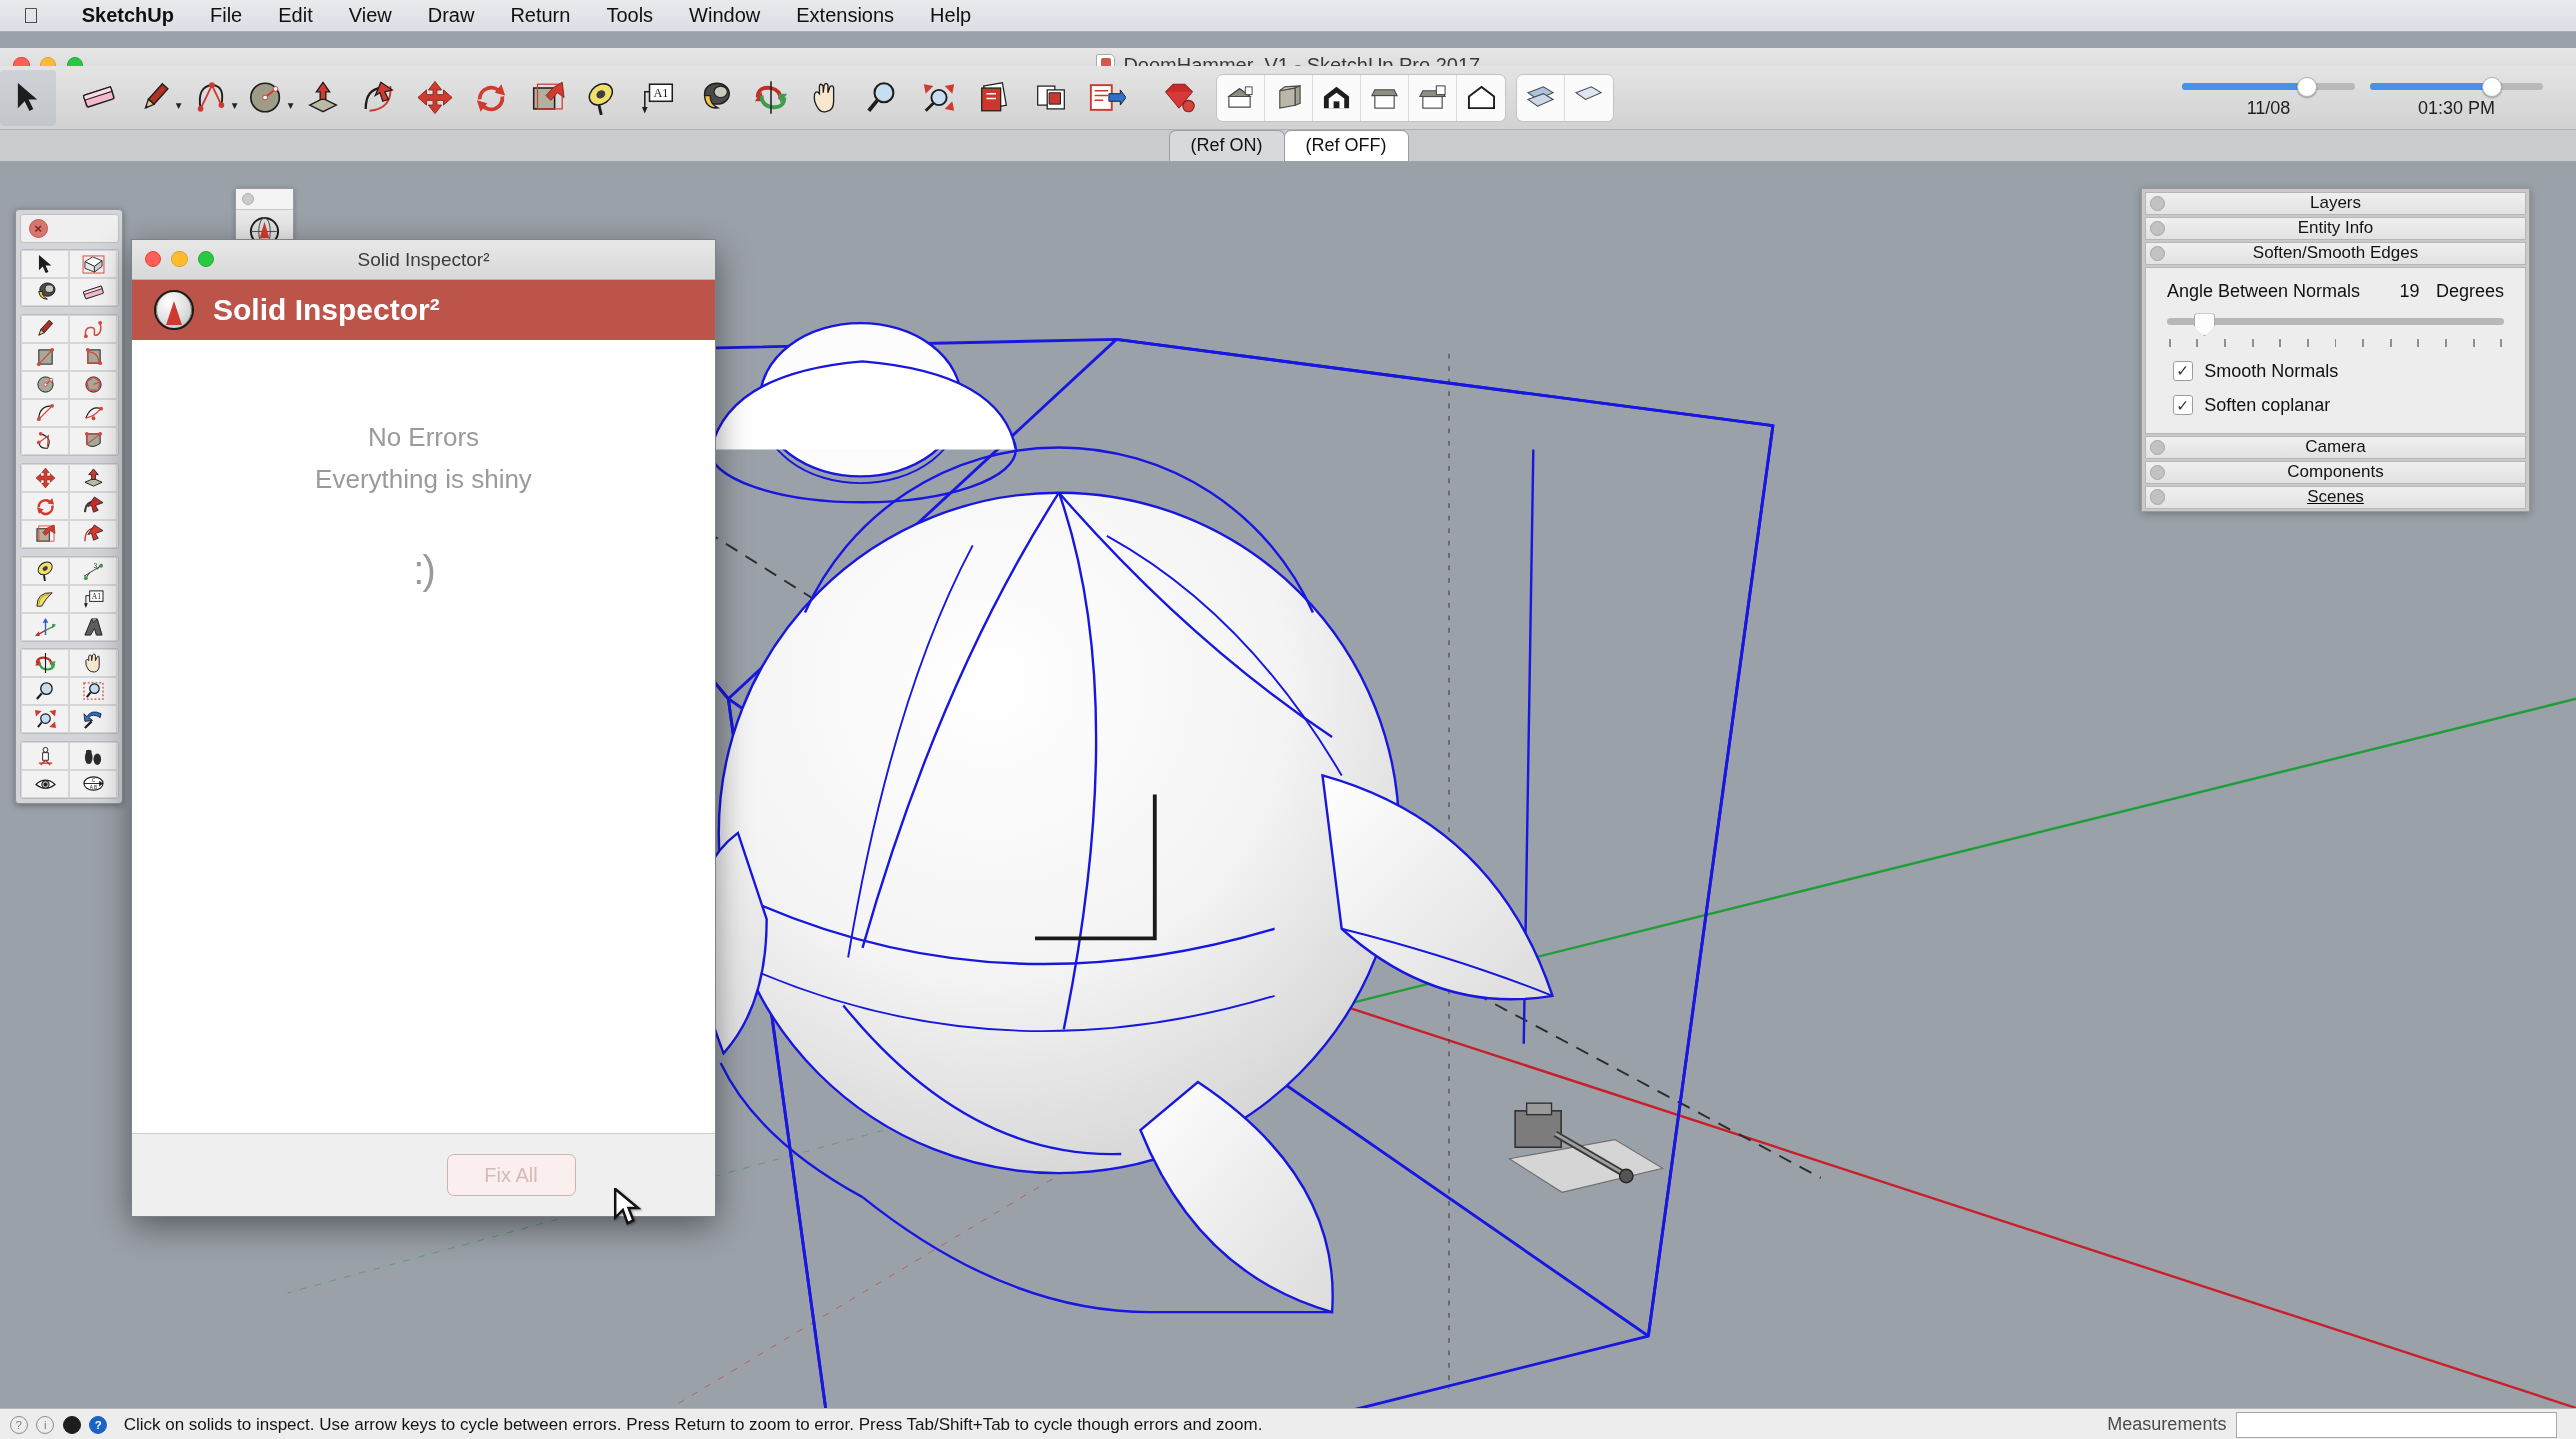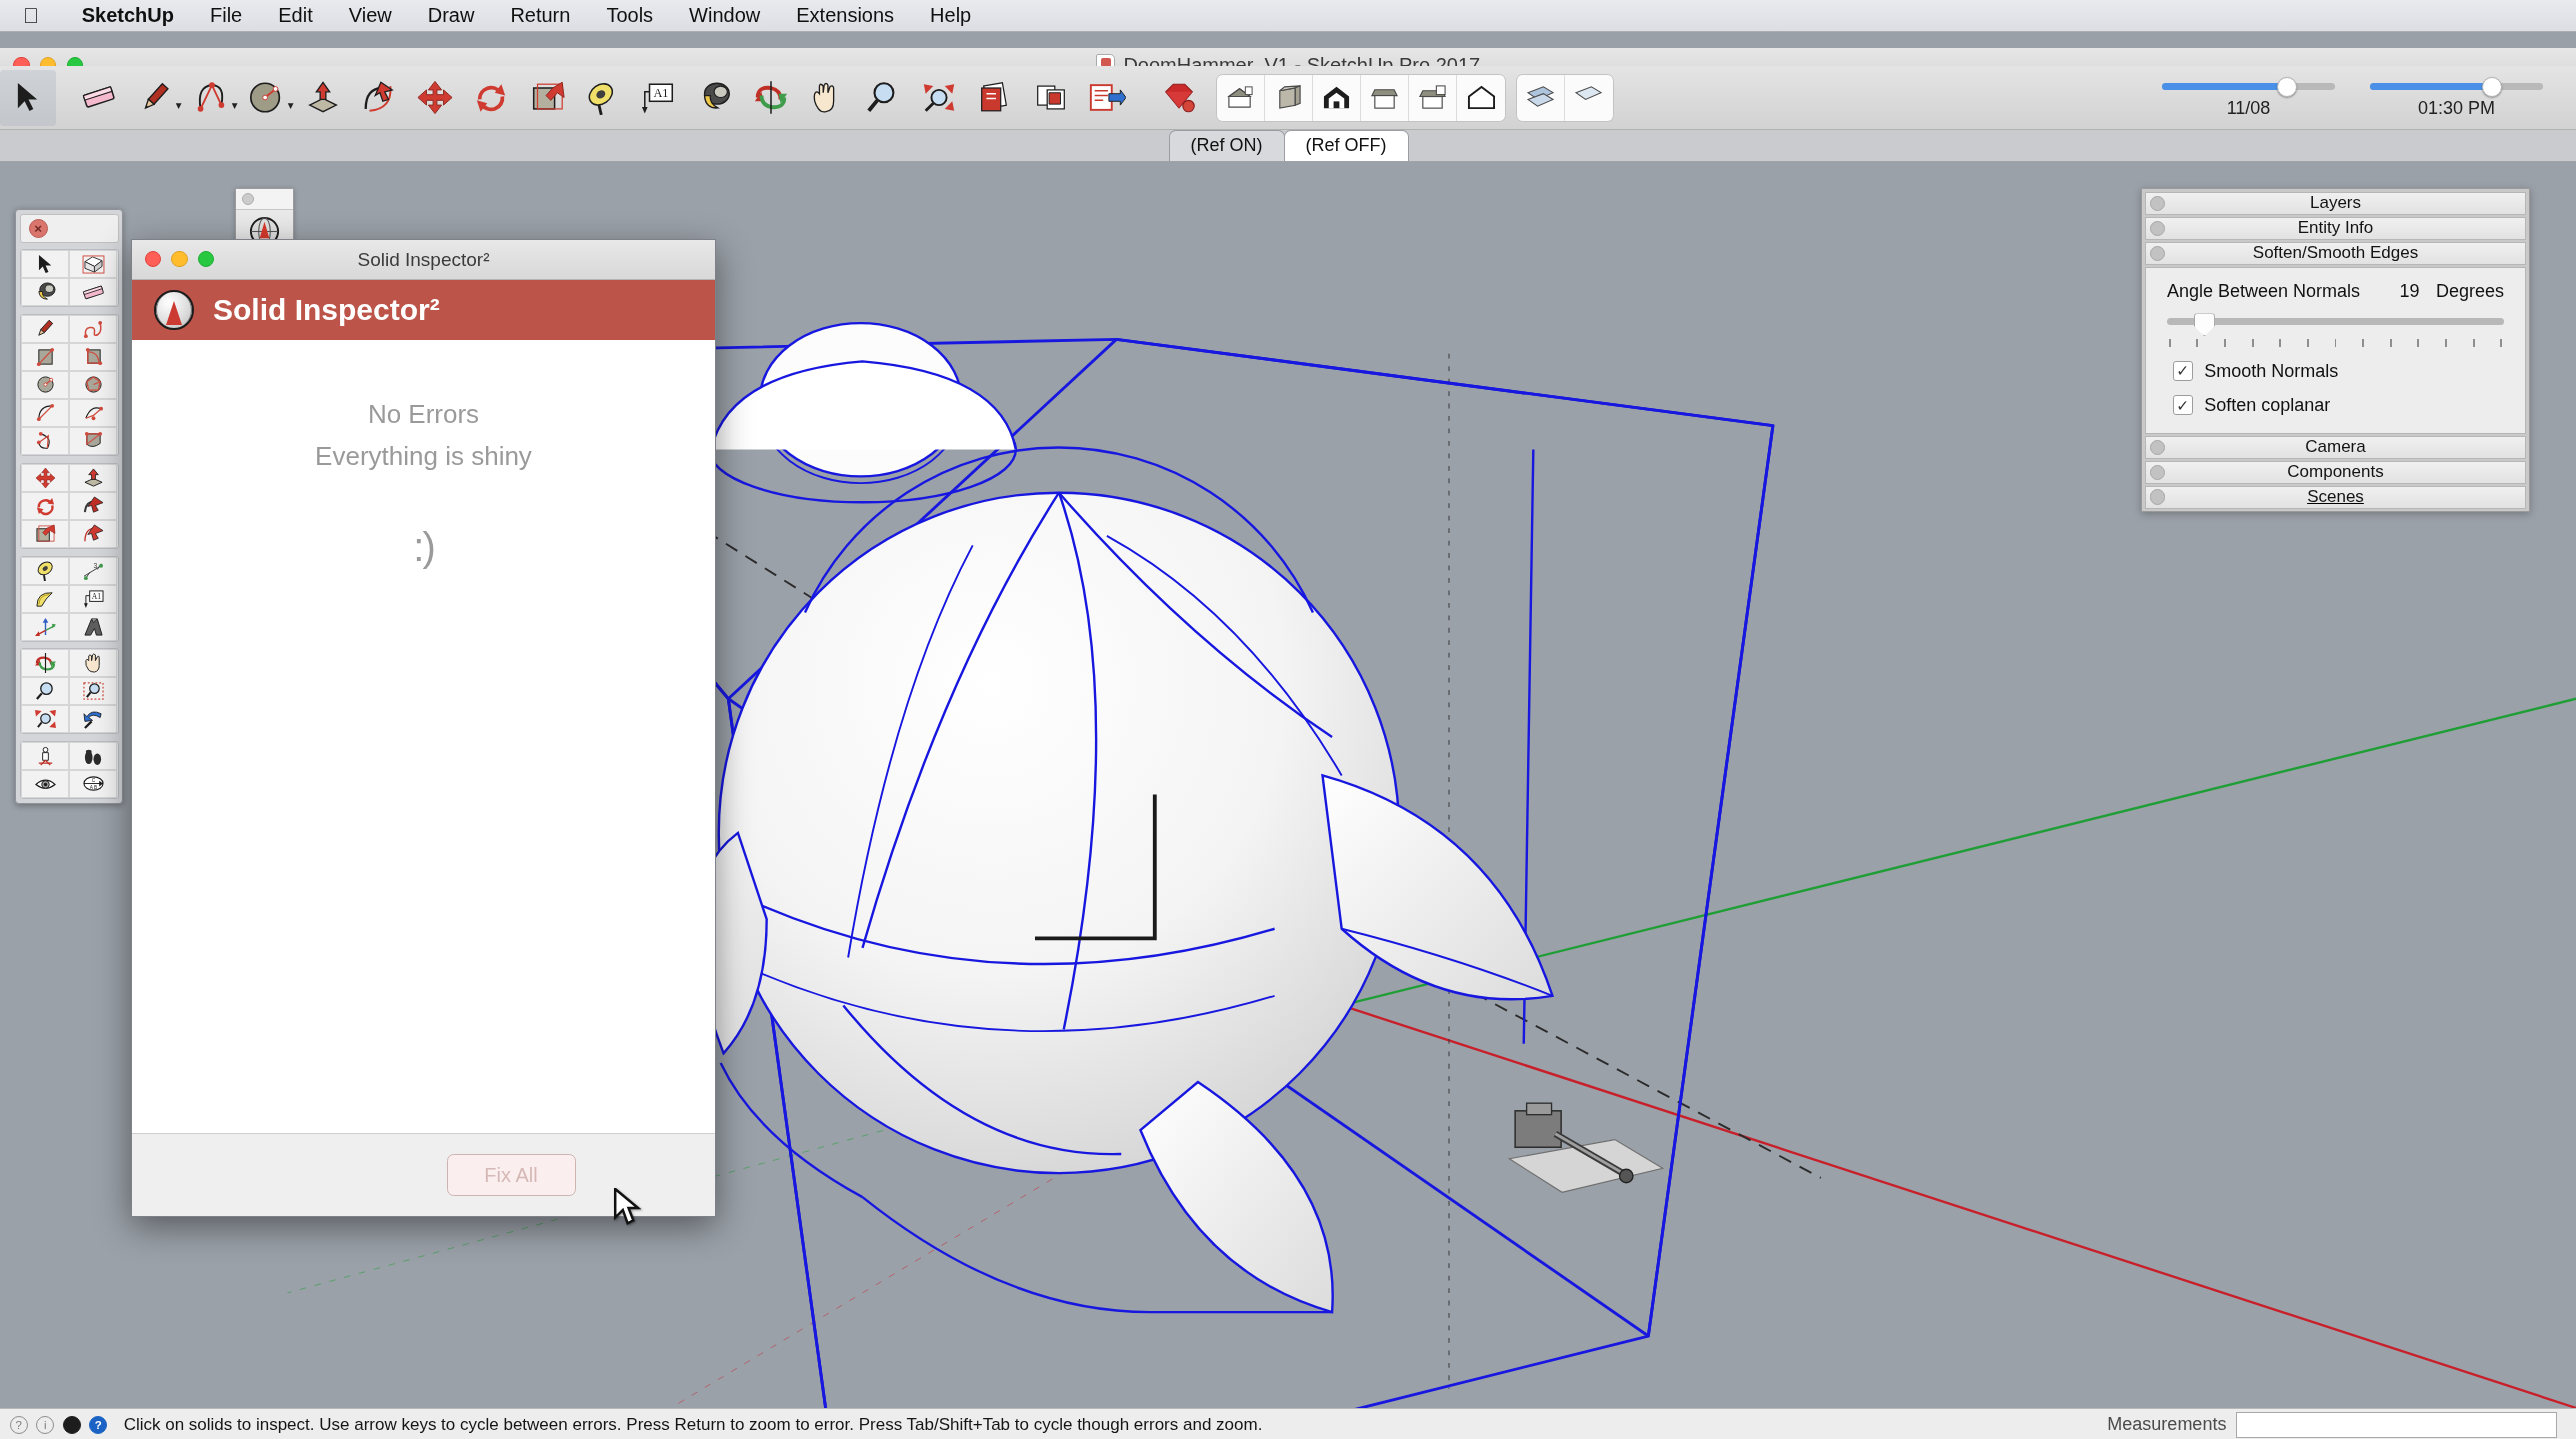--- a/index.html
+++ b/index.html
@@ -63,21 +63,21 @@
   .tb-btn .caret { position:absolute; right:1.9px; bottom:13.4px; font-size:11.5px; color:#222; }
   .tb-sep { width:15.3px; flex:none; }
   .tb-group {
     display:flex; background:#fbfbfb; border:1px solid #c3c3c3; border-radius:6.7px;
     margin-left:9.6px; overflow:hidden; height:48px; align-items:center;
   }
   .tb-group .tb-btn { width:48px; height:46px; border-right:1px solid #dcdcdc; }
   .tb-group .tb-btn:last-child { border-right:none; }
 
   
-  #tb-sliders { margin-left:auto; display:flex; gap:35px; padding-right:33px; align-items:flex-start; }
+  #tb-sliders { margin-left:auto; display:flex; gap:15px; padding-right:33px; align-items:flex-start; }
   .slider-wrap { width:173px; position:relative; padding-top:7.7px; }
   .slider-track { height:6.7px; border-radius:3.8px; background:#b9b9b9; position:relative; }
   .slider-fill { position:absolute; left:0; top:0; height:6.7px; border-radius:3.8px; background:#4a90e8; }
   .slider-knob {
     position:absolute; top:-6.7px; width:20px; height:20px; border-radius:50%;
     background:#fff; border:1px solid #b5b5b5; box-shadow:0 1px 1.9px rgba(0,0,0,.35);
   }
   .slider-label { text-align:center; font-size:18px; color:#222; margin-top:8.6px; }
 
   
@@ -139,21 +139,21 @@
   }
   #si-header .si-logo::after{
     content:""; position:absolute; left:50%; top:8.6px; transform:translateX(-50%);
     width:0;height:0;border-left:8.6px solid transparent;border-right:8.6px solid transparent;
     border-bottom:24px solid #cc3b32;
   }
   #si-header .si-logo .mer{position:absolute;left:0;top:0;width:100%;height:100%;
     border-left:1px solid rgba(0,0,0,.5);border-right:1px solid rgba(0,0,0,.5);
     border-radius:50%; box-sizing:border-box;}
   #si-header .si-hname { color:#fff; font-size:30px; font-weight:bold; }
-  #si-body { flex:1; background:#fff; display:flex; flex-direction:column; align-items:center; padding-top:54px; }
+  #si-body { flex:1; background:#fff; display:flex; flex-direction:column; align-items:center; padding-top:77px; }
   #si-body .si-msg { font-size:26px; color:#9a9a9a; line-height:1.6; }
   #si-body .si-smiley { font-size:40px; color:#9a9a9a; margin-top:48px; letter-spacing:-1.9px; }
   #si-footer {
     height:83px; background:#efefef; border-top:1px solid #cfcfcf;
     display:flex; align-items:center; justify-content:center; padding-right:17px; flex:none;
   }
   #fix-all {
     width:129px; height:42px; border:1px solid #cdb4b1; border-radius:6.7px;
     background:#fbeeee; color:#d5b9b6; font-size:20px;
     display:flex; align-items:center; justify-content:center;

